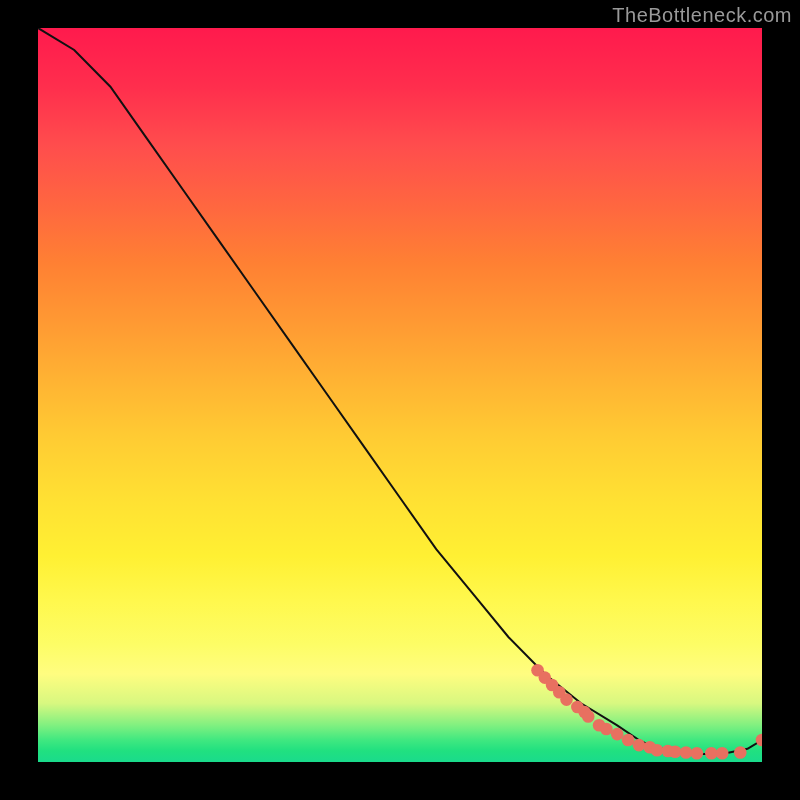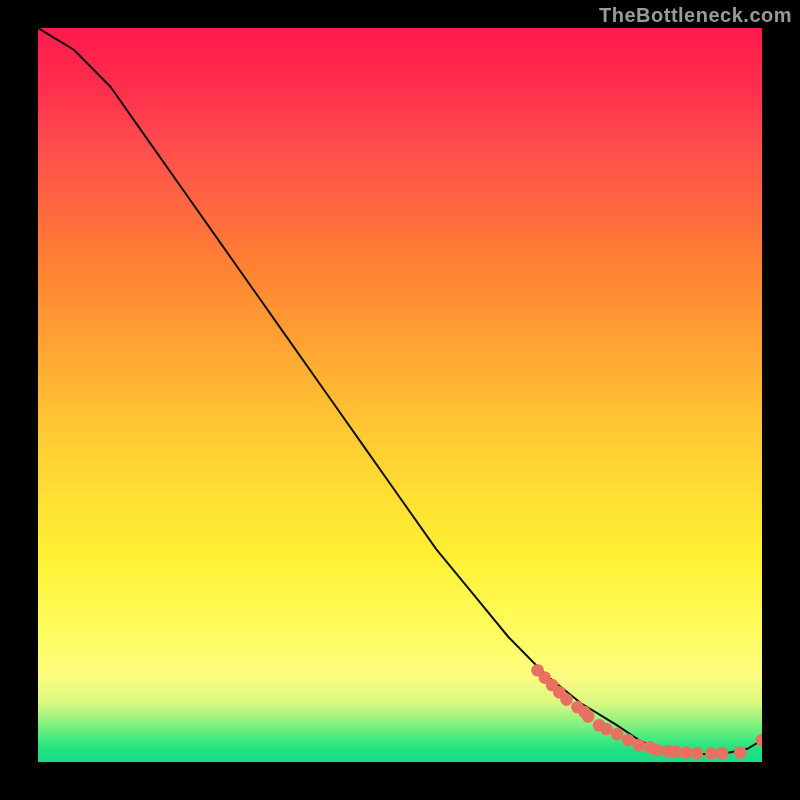--- a/index.html
+++ b/index.html
@@ -13,21 +13,21 @@
     background: #000;
     position: relative;
     font-family: Arial, sans-serif;
   }
   .watermark {
     position: absolute;
     top: 4px;
     right: 8px;
     color: #999;
     font-size: 20px;
-    font-weight: bold;
+    font-weight: normal;
     z-index: 10;
     letter-spacing: 0.5px;
   }
   .plot-area {
     position: absolute;
     left: 38px;
     top: 28px;
     width: 724px;
     height: 734px;
     background: linear-gradient(to bottom,

